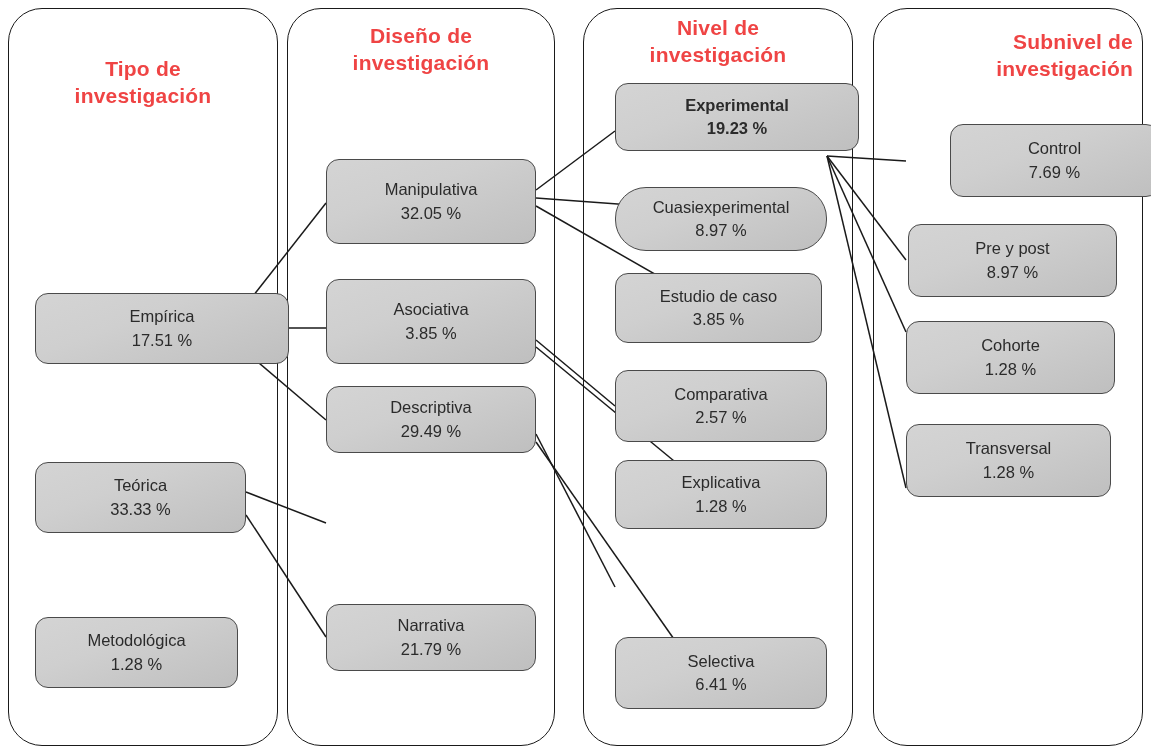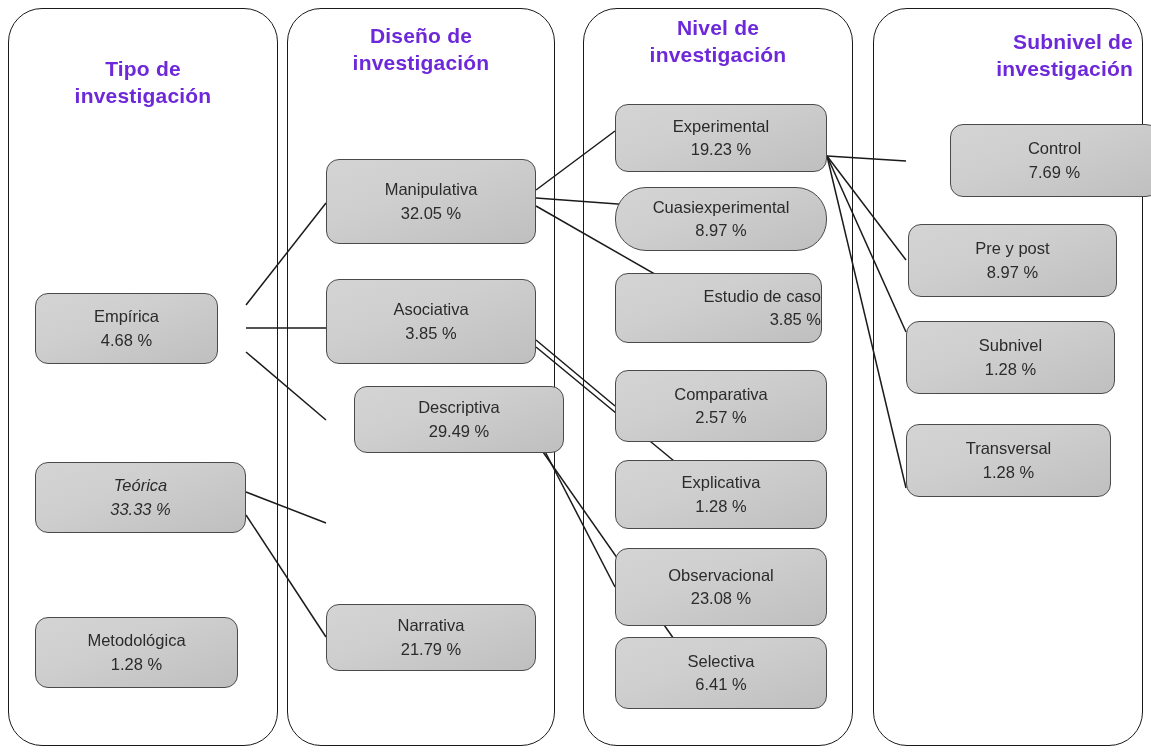--- a/index.html
+++ b/index.html
@@ -16,21 +16,21 @@
     border-radius:34px;
     background:transparent;
     box-sizing:border-box;
   }
   .col-title{
     position:absolute;
     text-align:center;
     font-weight:bold;
     font-size:21px;
     line-height:1.30;
-    color:#6d28d9;
+    color:#ef4444;
     letter-spacing:.2px;
   }
   .node{
     position:absolute;
     box-sizing:border-box;
     border:1.3px solid #4a4a4a;
     border-radius:13px;
     background:linear-gradient(160deg,#d4d4d4 0%,#cfcfcf 38%,#bfbfbf 100%);
     display:flex;
     flex-direction:column;
@@ -92,89 +92,85 @@
 
     <line x1="536" y1="434" x2="615" y2="587"></line>
     <line x1="536" y1="442" x2="697" y2="672"></line>
 
     <line x1="827" y1="156" x2="906" y2="161"></line>
     <line x1="827" y1="156" x2="906" y2="260"></line>
     <line x1="827" y1="156" x2="906" y2="332"></line>
     <line x1="827" y1="156" x2="906" y2="488"></line>
   </svg>
 
-  <div class="node" style="left:35px;top:293px;width:183px;height:71px;">
+  <div class="node" style="left:35px;top:293px;width:254px;height:71px;">
     <span class="lbl">Empírica</span>
-    <span class="val">4.68 %</span>
+    <span class="val">17.51 %</span>
   </div>
-  <div class="node" style="left:35px;top:462px;width:211px;height:71px;font-style:italic;">
+  <div class="node" style="left:35px;top:462px;width:211px;height:71px;">
     <span class="lbl">Teórica</span>
     <span class="val">33.33 %</span>
   </div>
   <div class="node" style="left:35px;top:601px;width:203px;height:71px;margin-top:16px;">
     <span class="lbl">Metodológica</span>
     <span class="val">1.28 %</span>
   </div>
 
   <div class="node" style="left:326px;top:159px;width:210px;height:85px;">
     <span class="lbl">Manipulativa</span>
     <span class="val">32.05 %</span>
   </div>
   <div class="node" style="left:326px;top:279px;width:210px;height:85px;">
     <span class="lbl">Asociativa</span>
     <span class="val">3.85 %</span>
   </div>
-  <div class="node" style="left:326px;top:386px;width:210px;height:67px;margin-left:28px;">
+  <div class="node" style="left:326px;top:386px;width:210px;height:67px;">
     <span class="lbl">Descriptiva</span>
     <span class="val">29.49 %</span>
   </div>
   <div class="node" style="left:326px;top:604px;width:210px;height:67px;">
     <span class="lbl">Narrativa</span>
     <span class="val">21.79 %</span>
   </div>
 
-  <div class="node" style="left:615px;top:104px;width:212px;height:68px;">
+  <div class="node" style="left:615px;top:83px;width:244px;height:68px;font-weight:bold;">
     <span class="lbl">Experimental</span>
     <span class="val">19.23 %</span>
   </div>
   <div class="node" style="left:615px;top:187px;width:212px;height:64px;border-radius:31px;">
     <span class="lbl">Cuasiexperimental</span>
     <span class="val">8.97 %</span>
   </div>
-  <div class="node" style="left:615px;top:273px;width:207px;height:70px;align-items:flex-end;">
+  <div class="node" style="left:615px;top:273px;width:207px;height:70px;">
     <span class="lbl">Estudio de caso</span>
     <span class="val">3.85 %</span>
   </div>
   <div class="node" style="left:615px;top:370px;width:212px;height:72px;text-align:right;">
     <span class="lbl">Comparativa</span>
     <span class="val">2.57 %</span>
   </div>
   <div class="node" style="left:615px;top:460px;width:212px;height:69px;">
     <span class="lbl">Explicativa</span>
     <span class="val">1.28 %</span>
-  </div>
-  <div class="node" style="left:615px;top:548px;width:212px;height:78px;">
-    <span class="lbl">Observacional</span>
-    <span class="val">23.08 %</span>
   </div>
   <div class="node" style="left:615px;top:637px;width:212px;height:72px;">
     <span class="lbl">Selectiva</span>
     <span class="val">6.41 %</span>
   </div>
 
   <div class="node" style="left:906px;top:124px;width:209px;height:73px;margin-left:44px;">
     <span class="lbl">Control</span>
     <span class="val">7.69 %</span>
   </div>
   <div class="node" style="left:908px;top:224px;width:209px;height:73px;">
     <span class="lbl">Pre y post</span>
     <span class="val">8.97 %</span>
   </div>
   <div class="node" style="left:906px;top:321px;width:209px;height:73px;">
-    <span class="lbl">Subnivel</span>
+    <span class="lbl">Cohorte</span>
     <span class="val">1.28 %</span>
   </div>
   <div class="node" style="left:906px;top:424px;width:205px;height:73px;">
     <span class="lbl">Transversal</span>
     <span class="val">1.28 %</span>
   </div>
 
 </div>
 
 </body></html>

